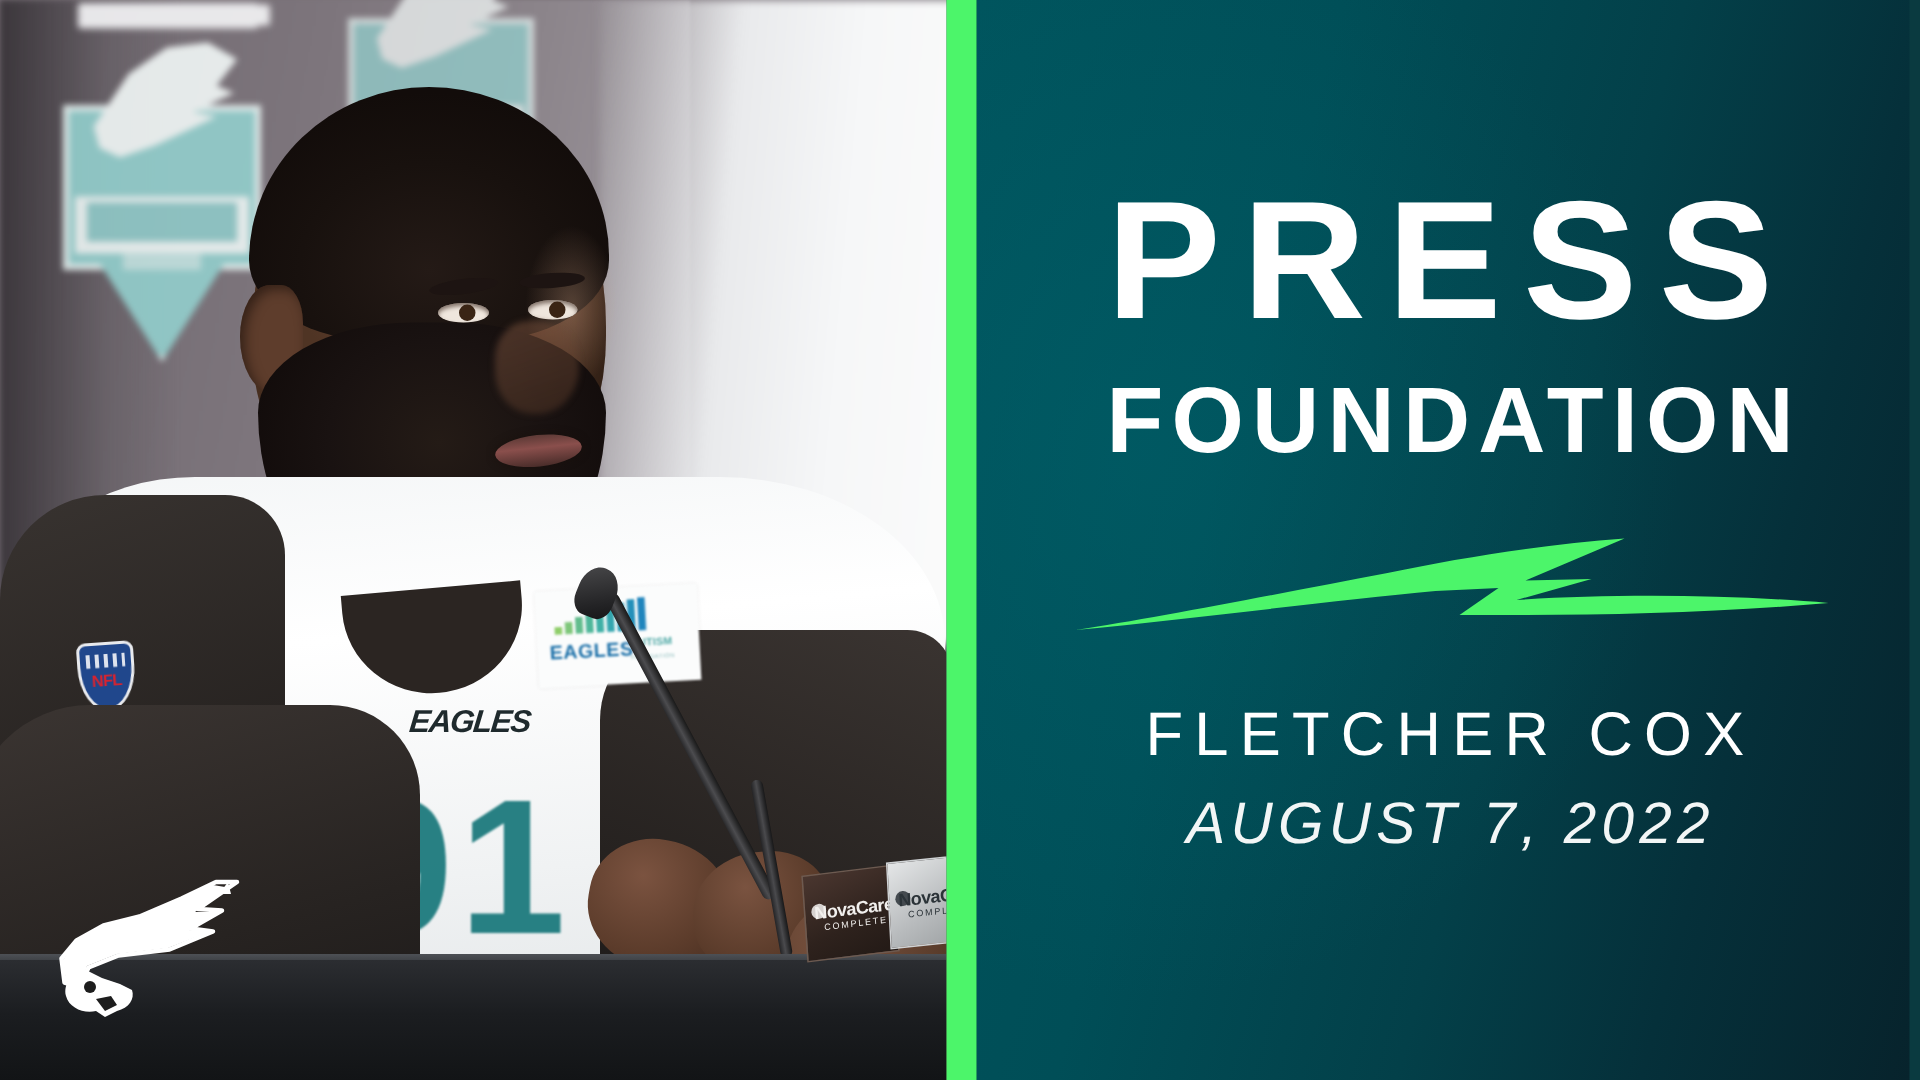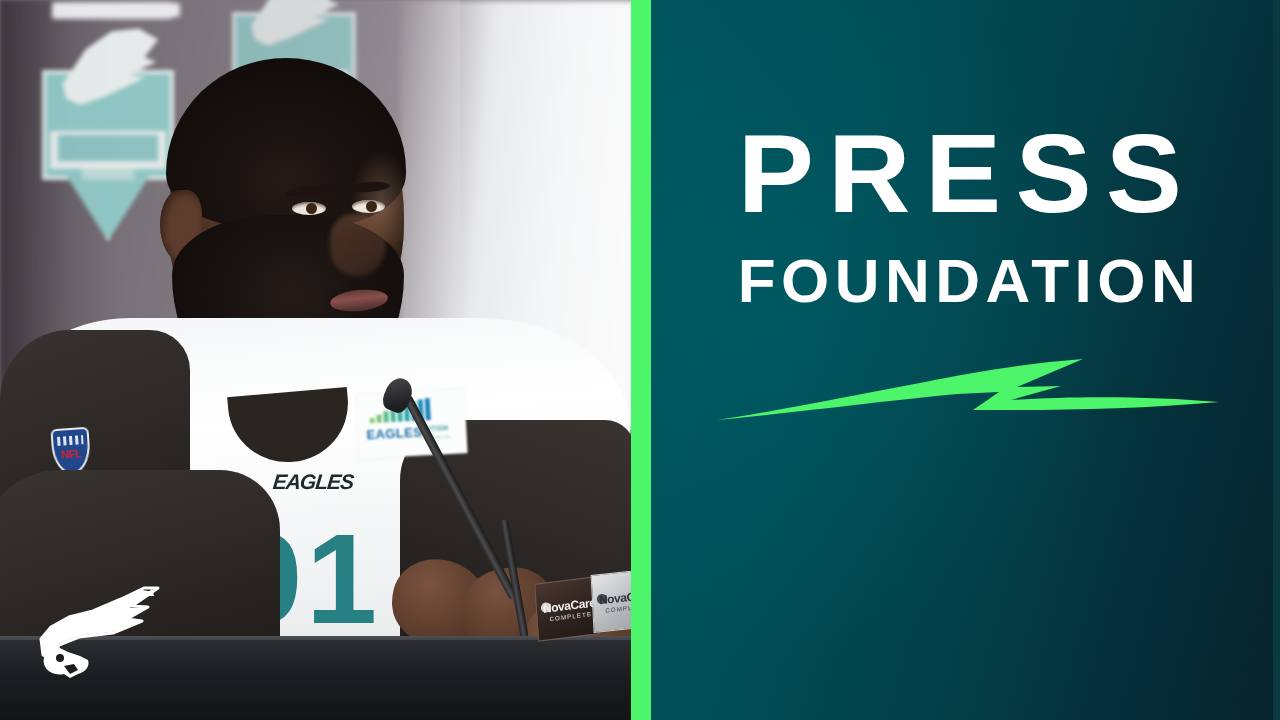--- a/index.html
+++ b/index.html
@@ -676,18 +676,20 @@
 
       <div id="conference-word">FOUNDATION</div>
 
       <svg id="bolt" viewBox="0 0 520 74">
         <path fill="#4CF56A" d="M6 62 C60 54 140 38 214 24 C262 14 318 5 372 1
                  L306 29 L350 28 L300 42 C360 38 440 38 508 44
                  C440 50 370 52 306 52 L262 52 L288 34 L246 36
                  C180 42 90 54 6 62 Z"></path>
       </svg>
 
-
+      <div id="person-name">FLETCHER COX</div>
+
+      <div id="event-date">AUGUST 7, 2022</div>
 
     </div>
   </div>
 
 </div>
 
 </body></html>

